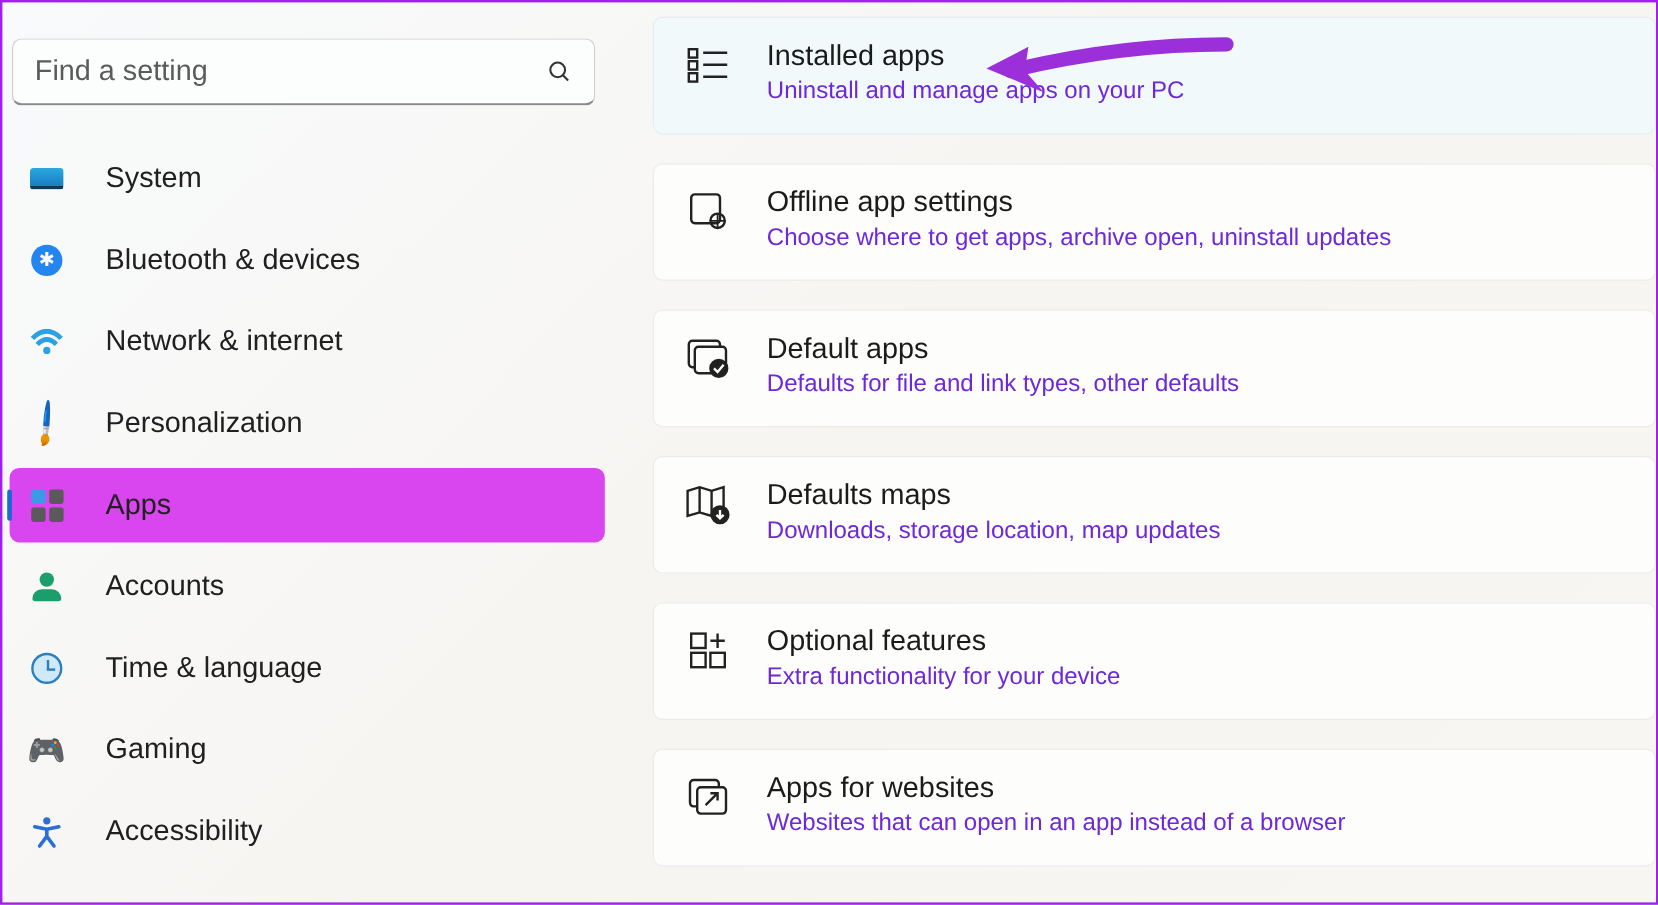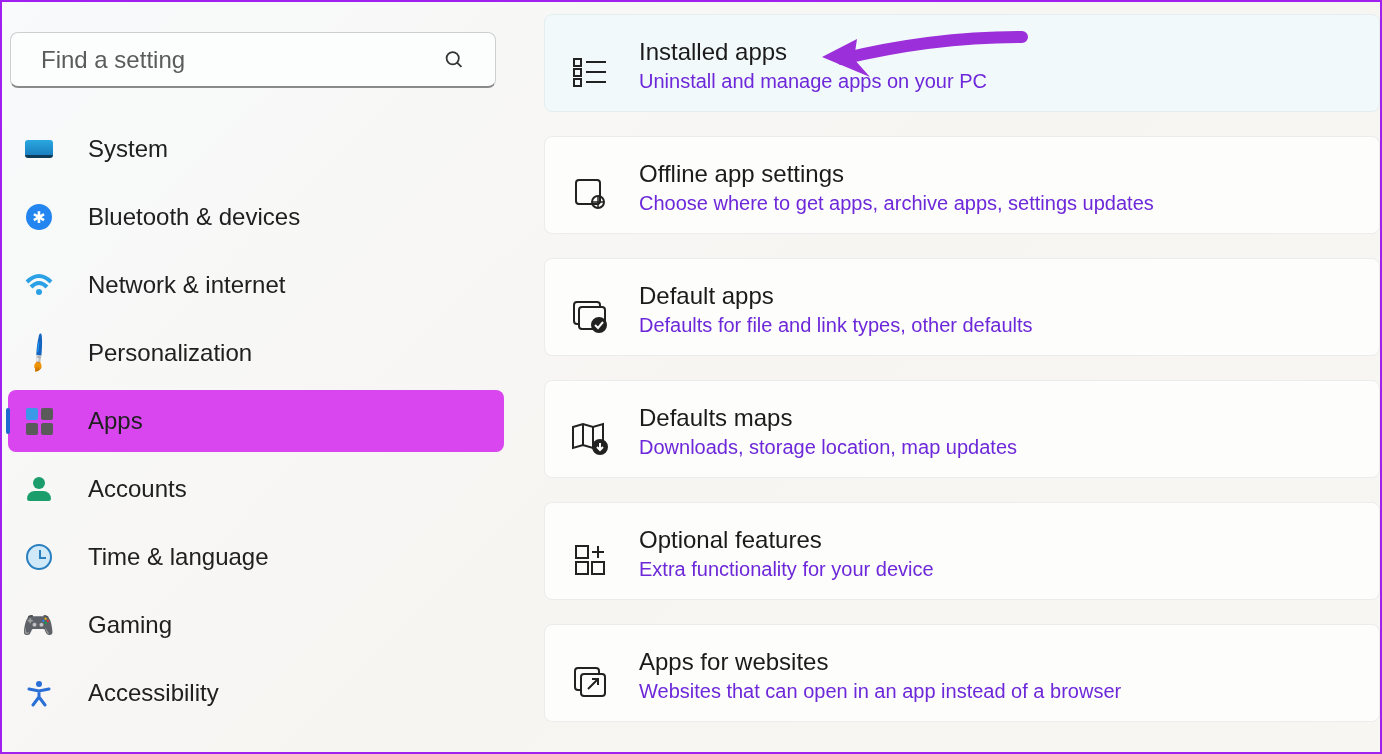--- a/index.html
+++ b/index.html
@@ -28,21 +28,21 @@
   }
   .search {
     position: relative;
     height: 56px;
     border: 1px solid #cfcfcf;
     border-bottom: 2px solid #8a8a8a;
     border-radius: 8px;
     background: #fcfdfd;
     display: flex;
     align-items: center;
-    padding: 0 30px;
+    padding: 0 18px;
   }
   .search input {
     border: none;
     background: transparent;
     outline: none;
     font-size: 24px;
     color: #5b5b5b;
     width: 100%;
   }
   .search input::placeholder { color: #5b5b5b; }
@@ -95,21 +95,21 @@
     display: flex;
     flex-direction: column;
     gap: 24px;
   }
   .card {
     background: #fdfdfb;
     border: 1px solid #ececec;
     border-radius: 8px;
     min-height: 98px;
     display: flex;
-    align-items: flex-end;
+    align-items: flex-start;
     padding: 18px 24px;
     cursor: pointer;
   }
   .card.highlight {
     background: #f2f9fb;
     border-color: #e4eef0;
   }
   .card-icon {
     width: 42px; height: 42px;
     display: flex; align-items: center; justify-content: center;
@@ -245,21 +245,21 @@
     <div class="card">
       <div class="card-icon">
         <svg width="36" height="36" viewBox="0 0 36 36">
             <rect x="4" y="4" width="24" height="24" rx="3"></rect>
             <circle cx="26" cy="26" r="6"></circle>
             <path d="M26 20 L26 32 M20 26 L32 26" stroke-width="1.5"></path>
           </svg>
       </div>
       <div class="card-text">
         <div class="card-title">Offline app settings</div>
-        <div class="card-sub">Choose where to get apps, archive apps, settings updates</div>
+        <div class="card-sub">Choose where to get apps, archive open, uninstall updates</div>
       </div>
     </div>
 
     <div class="card">
       <div class="card-icon">
         <svg width="38" height="34" viewBox="0 0 38 34">
             <rect x="3" y="3" width="26" height="22" rx="3"></rect>
             <rect x="8" y="8" width="26" height="22" rx="3" fill="#fdfdfb"></rect>
             <circle cx="28" cy="26" r="7" fill="#222"></circle>
             <path d="M24 26 L27 29 L32 23" stroke="#fdfdfb" stroke-width="2" fill="none"></path>

